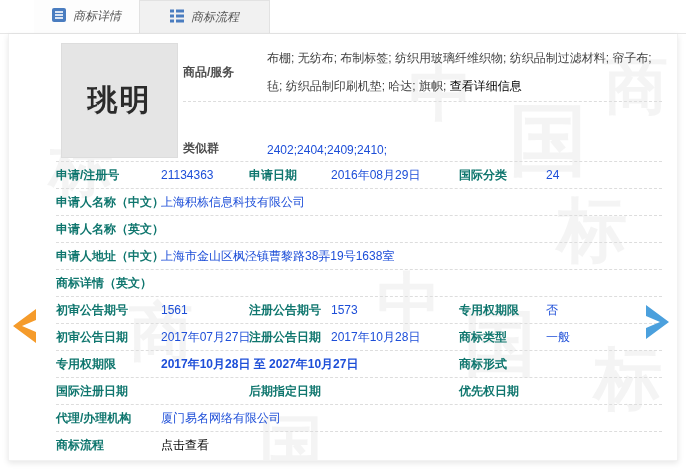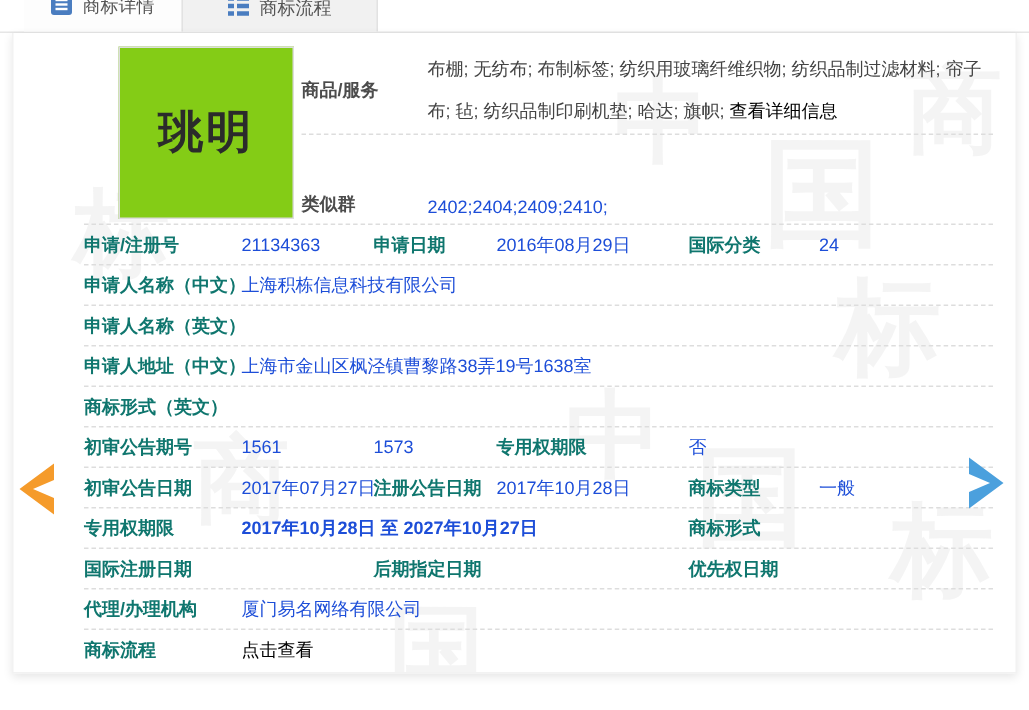--- a/index.html
+++ b/index.html
@@ -1,32 +1,32 @@
 <!DOCTYPE html>
 <html><head>
 <meta charset="utf-8">
 <style>
   * { margin:0; padding:0; box-sizing:border-box; }
   html,body { width:686px; height:473px; background:#fff; overflow:hidden;
     font-family:"Liberation Sans","DejaVu Sans",sans-serif; font-size:12px; color:#333; }
   
-  .tabbar { position:relative; height:22px; display:flex; align-items:flex-end;
-    padding-left:16px; border-bottom:1px solid #e6e6e6; background:#fff; }
+  .tabbar { position:relative; height:34px; display:flex; align-items:flex-end;
+    padding-left:34px; border-bottom:1px solid #e6e6e6; background:#fff;font-style:italic; }
   .tab { height:33px; display:flex; align-items:center; gap:7px; padding:0 18px;
     font-size:12px; color:#555; cursor:pointer; }
   .tab.active { background:#fdfdfd; }
   .tab.inactive { background:#f1f1f1; border:1px solid #e2e2e2; border-bottom:none; padding:0 30px; }
   
   .panel { position:relative; margin:0 8px; height:427px; background:#fff;
     border:1px solid #f2f2f2; border-top:none; box-shadow:0 2px 6px rgba(0,0,0,.10); }
   .content { padding:0 15px 0 47px; position:relative; z-index:2; }
   
   .top-section { display:flex; padding-top:9px; padding-bottom:3px; border-bottom:1px dashed #ddd; }
-  .tm-image-box { width:117px; height:115px; margin-left:23px; border:1px solid #ddd;
-    display:flex; align-items:center; justify-content:center; background:#84cc16; flex:0 0 auto; }
+  .tm-image-box { width:117px; height:115px; margin-left:5px; border:1px solid #ddd;
+    display:flex; align-items:center; justify-content:center; background:#e5e5e5; flex:0 0 auto; }
   .tm-name { font-size:30px; font-weight:bold; color:#2b2b2b; letter-spacing:2px;
     font-family:"Liberation Serif","DejaVu Serif",serif; }
   .goods-table { flex:1; margin-left:5px; display:flex; flex-direction:column; }
   .goods-row { display:flex; min-height:59px; border-bottom:1px dashed #ddd; align-items:center; }
   .similar-row { display:flex; min-height:55px; align-items:flex-end; }
   .goods-lbl { width:84px; flex:0 0 auto; font-weight:bold; color:#4c4c4c; }
   .goods-text { flex:1; line-height:28px; color:#444; padding-right:6px; }
   .link { color:#000000; text-decoration:none; cursor:pointer; }
   
   .row { display:grid; grid-template-columns:105px 88px 82px 128px 87px 1fr;
@@ -125,27 +125,28 @@
       <div class="lbl">申请人名称（英文）</div>
       <div class="val c-v-wide"></div>
     </div>
 
     <div class="row">
       <div class="lbl">申请人地址（中文）</div>
       <div class="val c-v-wide">上海市金山区枫泾镇曹黎路38弄19号1638室</div>
     </div>
 
     <div class="row">
-      <div class="lbl">商标形式（英文）</div>
+      <div class="lbl">商标详情（英文）</div>
       <div class="val c-v-wide"></div>
     </div>
 
     <div class="row">
       <div class="lbl">初审公告期号</div>
       <div class="val">1561</div>
+      <div class="lbl">注册公告期号</div>
       <div class="val">1573</div>
       <div class="lbl">专用权期限</div>
       <div class="val">否</div>
     </div>
 
     <div class="row">
       <div class="lbl">初审公告日期</div>
       <div class="val">2017年07月27日</div>
       <div class="lbl">注册公告日期</div>
       <div class="val">2017年10月28日</div>

